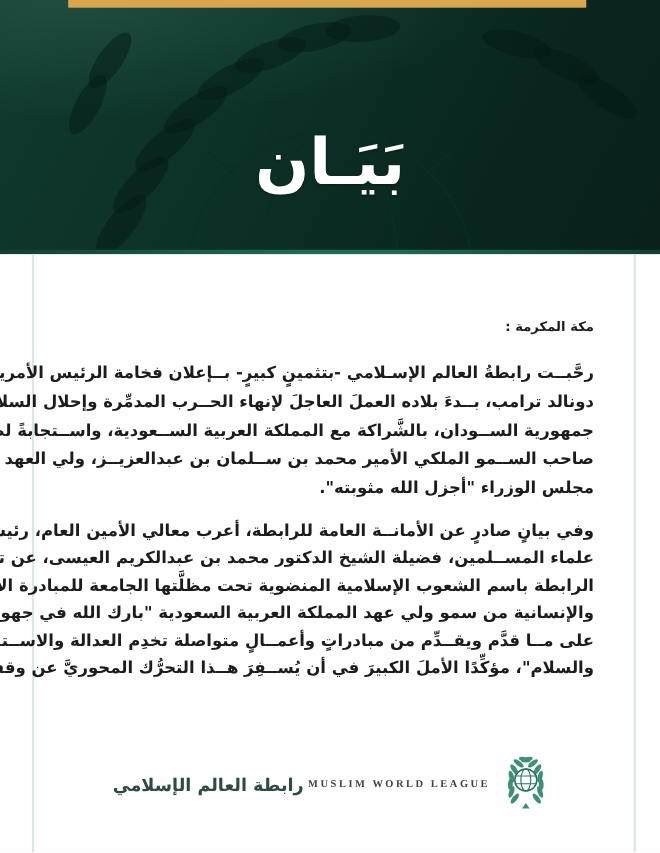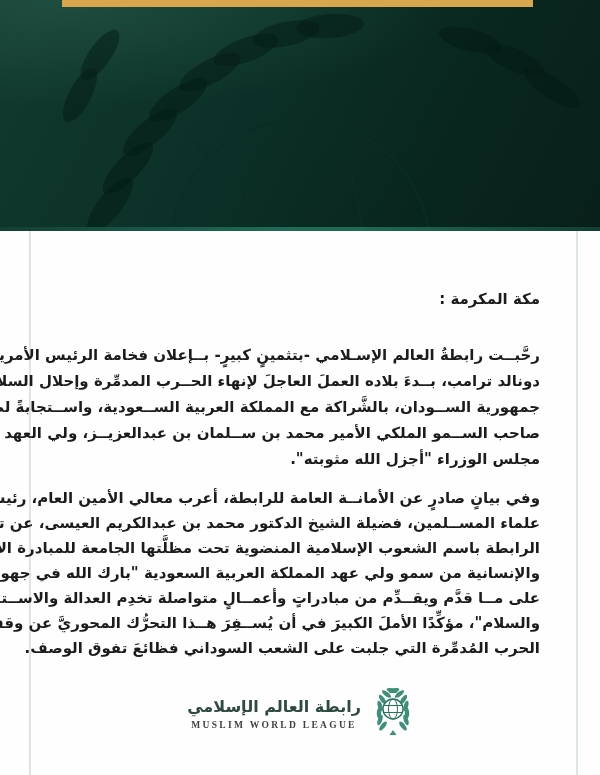--- a/index.html
+++ b/index.html
@@ -43,42 +43,42 @@
   .frame-line.left{left:29px;}
   .frame-line.right{left:576px;}
 
   
   .content{
     position:absolute;top:290px;left:62px;width:478px;
     direction:rtl;
     color:#1c1c1c;
   }
   .city-heading{
-    font-size:15px;font-weight:bold;
-    margin:0 0 34px 0;
+    font-size:12px;font-weight:bold;
+    margin:0 0 22px 0;
   }
   .para{margin:0;}
   .para-1{margin-bottom:14px;}
   .para-1 .line{line-height:26px;}
   .para-2 .line{line-height:25px;}
   .line{
     font-size:15px;font-weight:bold;
     text-align:justify;
     text-align-last:justify;
     white-space:nowrap;
   }
   .line.last{text-align-last:right;}
 
   
   .footer-logo{
     position:absolute;top:686px;left:0;width:600px;
     display:flex;justify-content:center;align-items:center;
     direction:ltr;gap:12px;
   }
-  .logo-text-block{display:flex;flex-direction:column;align-items:center;gap:4px;}
+  .logo-text-block{display:flex;flex-direction:row;align-items:center;gap:4px;}
   .logo-arabic{
     direction:rtl;
     font-size:16px;font-weight:bold;
     color:#2f4a42;
     letter-spacing:.5px;
   }
   .logo-english{
     font-family:Liberation Serif, serif;
     font-size:9.5px;font-weight:bold;
     letter-spacing:2.3px;
@@ -113,20 +113,21 @@
         <circle cx="300" cy="250" r="130"></circle>
         <ellipse cx="300" cy="250" rx="62" ry="130"></ellipse>
         <line x1="300" y1="120" x2="300" y2="95"></line>
         <line x1="252" y1="130" x2="238" y2="105"></line>
         <line x1="348" y1="130" x2="362" y2="105"></line>
         <line x1="212" y1="158" x2="190" y2="138"></line>
         <line x1="388" y1="158" x2="410" y2="138"></line>
       </g>
     </svg>
     <div class="gold-bar"></div>
+    <div class="calligraphy-title">بَيَـان</div>
     <div class="header-bottom-line"></div>
   </div>
 
   <div class="frame-line left"></div>
   <div class="frame-line right"></div>
 
   <div class="content">
     <p class="city-heading">مكة المكرمة :</p>
 
     <div class="para para-1">
@@ -137,21 +138,20 @@
       <div class="line last">مجلس الوزراء "أجزل الله مثوبته".</div>
     </div>
 
     <div class="para para-2">
       <div class="line">وفي بيانٍ صادرٍ عن الأمانــة العامة للرابطة، أعرب معالي الأمين العام، رئيس هيئة</div>
       <div class="line">علماء المســلمين، فضيلة الشيخ الدكتور محمد بن عبدالكريم العيسى، عن تقدير</div>
       <div class="line">الرابطة باسم الشعوب الإسلامية المنضوية تحت مظلَّتها الجامعة للمبادرة الأُخَوية</div>
       <div class="line">والإنسانية من سمو ولي عهد المملكة العربية السعودية "بارك الله في جهوده وأثابه</div>
       <div class="line">على مــا قدَّم ويقــدِّم من مبادراتٍ وأعمــالٍ متواصلة تخدِم العدالة والاســتقرار</div>
       <div class="line">والسلام"، مؤكِّدًا الأملَ الكبيرَ في أن يُســفِرَ هــذا التحرُّك المحوريَّ عن وقف هذه</div>
-      <div class="line last">الحرب المُدمِّرة التي جلبت على الشعب السوداني فظائعَ تفوق الوصف.</div>
     </div>
   </div>
 
   <div class="footer-logo">
     <div class="logo-text-block">
       <div class="logo-arabic">رابطة العالم الإسلامي</div>
       <div class="logo-english">MUSLIM WORLD LEAGUE</div>
     </div>
     <svg class="logo-emblem" viewBox="0 0 40 54" xmlns="http://www.w3.org/2000/svg">
       <g fill="#3d9077">

